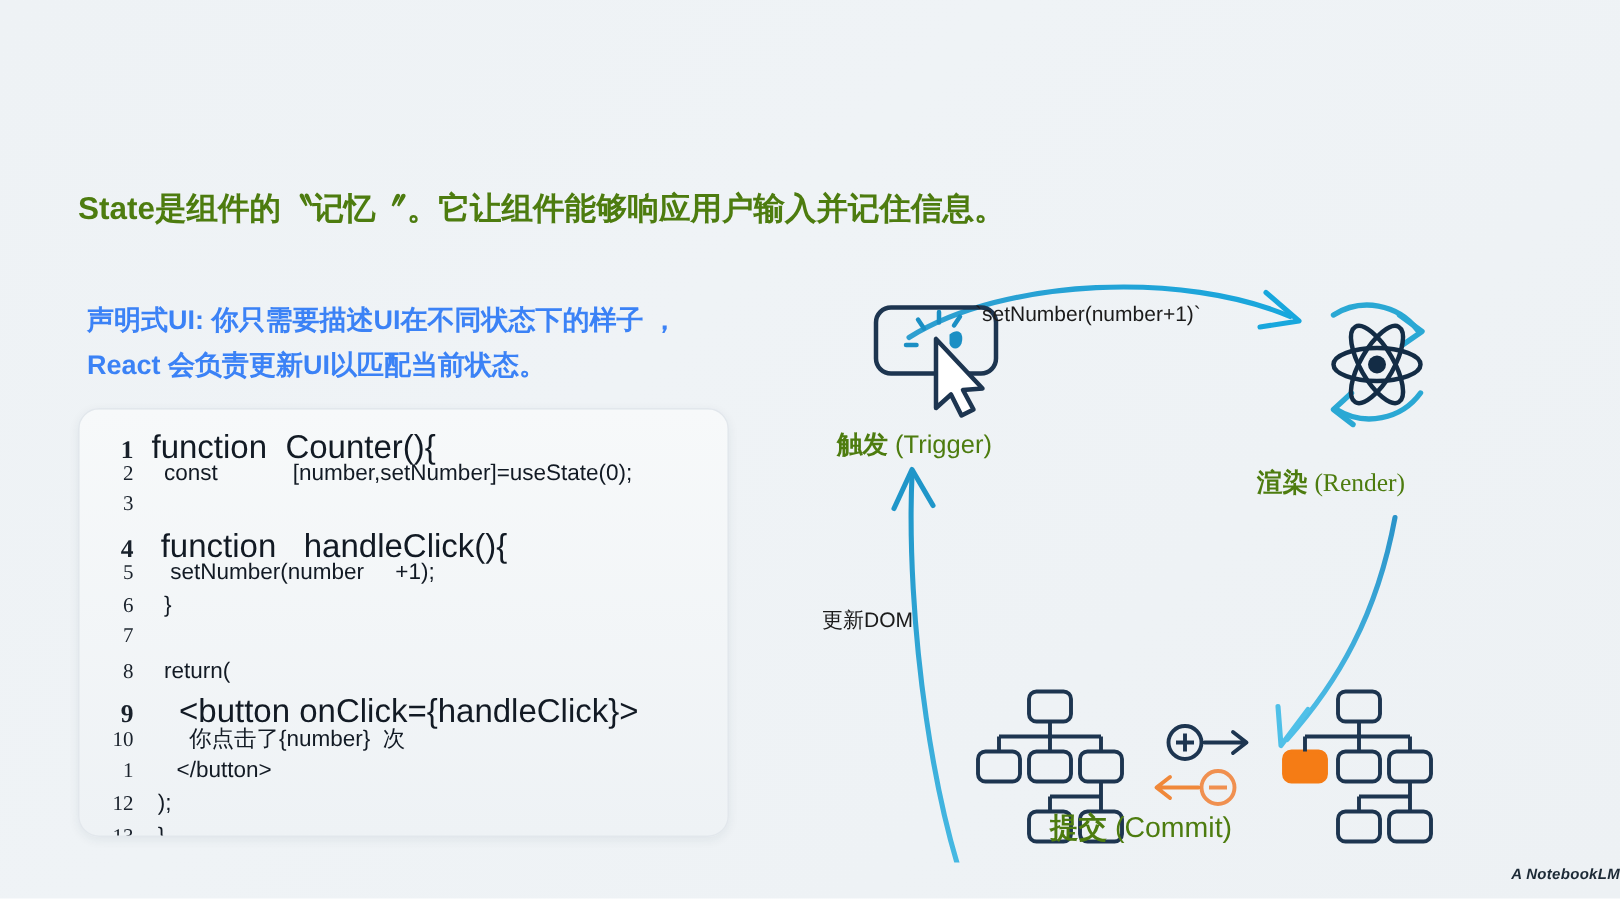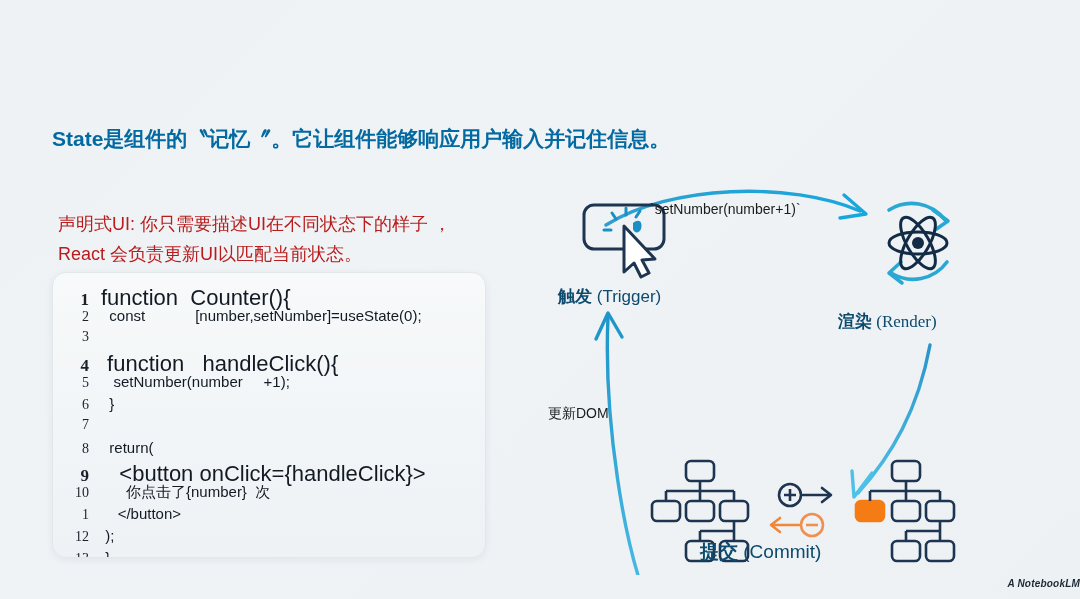--- a/index.html
+++ b/index.html
@@ -30,34 +30,34 @@
     letter-spacing: 0.5px;
     color: #132c3f;
     white-space: nowrap;
   }
   .page-subtitle {
     position: absolute;
     left: 52px;
     top: 108px;
     font-size: 21px;
     font-weight: 700;
-    color: #0369a1;
+    color: #4d7c0f;
     white-space: nowrap;
   }
 
   
   .lead-paragraph {
     position: absolute;
     left: 58px;
-    top: 191px;
+    top: 180px;
     width: 420px;
     font-size: 18px;
-    font-weight: 400;
+    font-weight: 700;
     line-height: 30px;
-    color: #b91c1c;
+    color: #3b82f6;
   }
 
   .code-card {
     position: absolute;
     left: 52px;
     top: 272px;
     width: 434px;
     height: 286px;
     background: linear-gradient(180deg, #f7f9fa 0%, #eef2f5 100%);
     border: 1px solid #e2e7ec;
@@ -106,21 +106,21 @@
   }
   .diagram svg {
     position: absolute;
     left: 0;
     top: 0;
   }
   .diagram-label {
     position: absolute;
     font-size: 17px;
     font-weight: 700;
-    color: #0c4a6e;
+    color: #4d7c0f;
     white-space: nowrap;
   }
   .diagram-label .en {
     font-family: "Liberation Sans", sans-serif;
     font-weight: 500;
   }
   .diagram-label.serif-en .en {
     font-family: "Liberation Serif", serif;
   }
   .edge-label {

